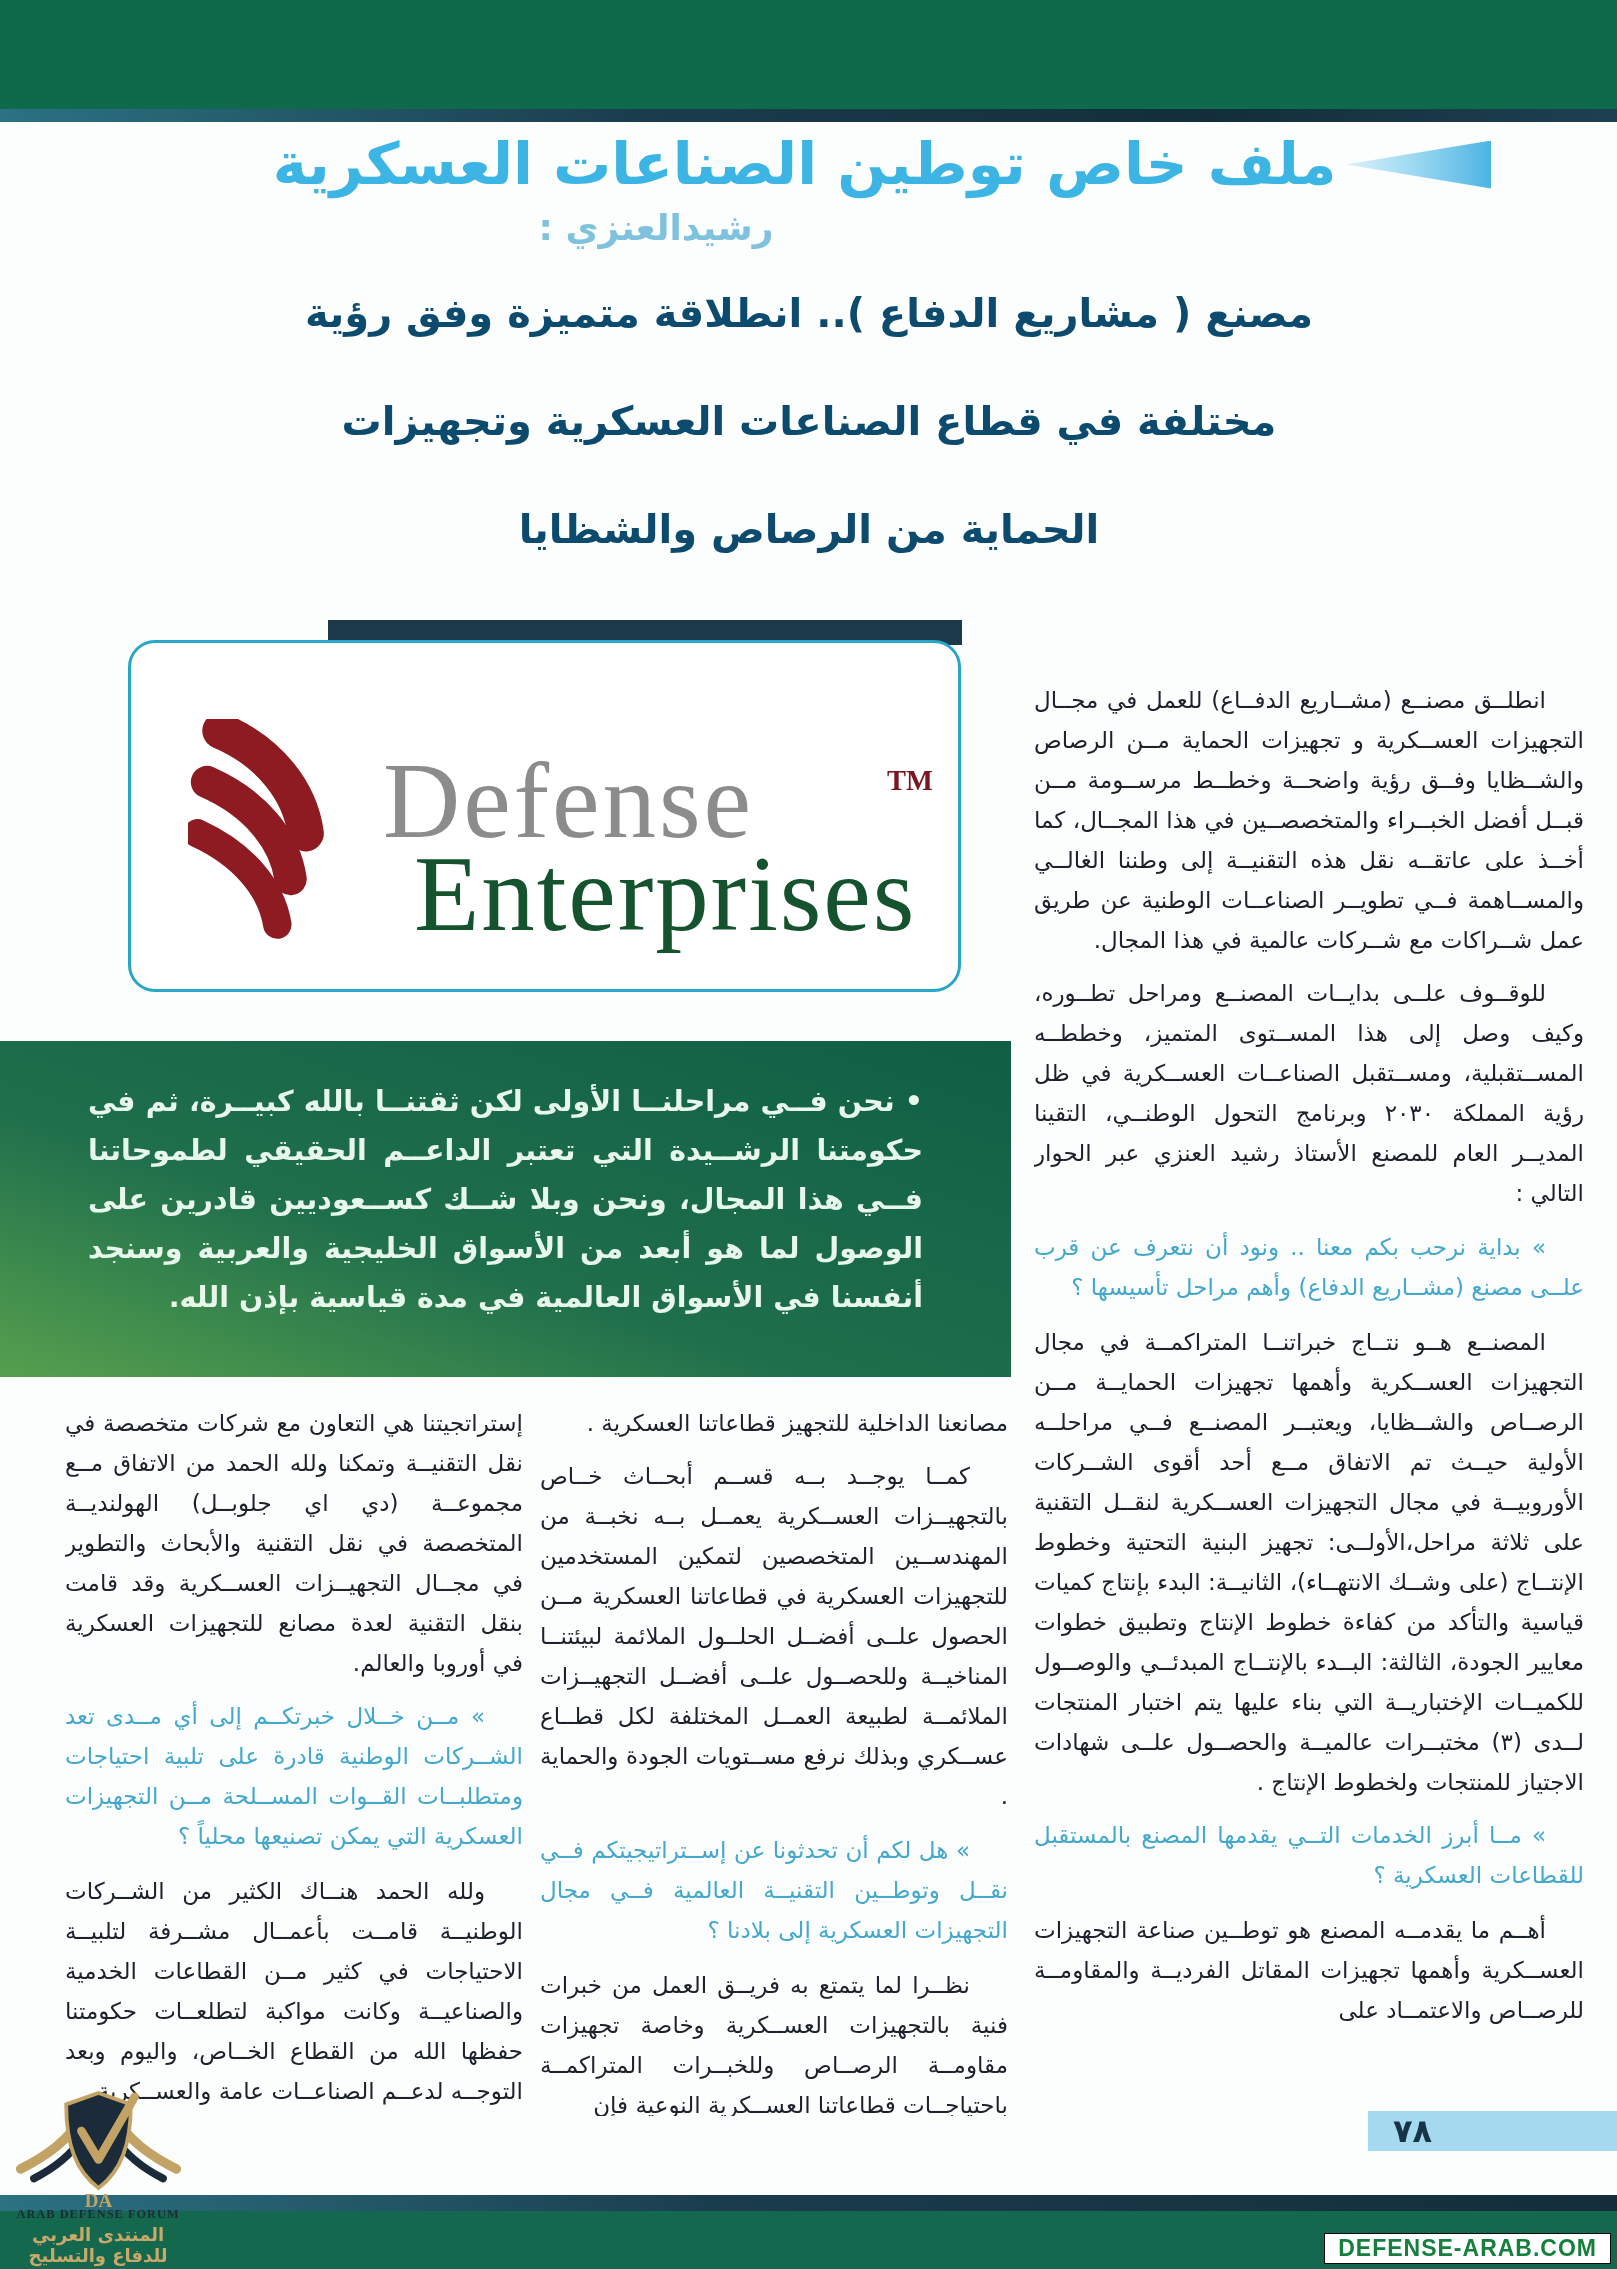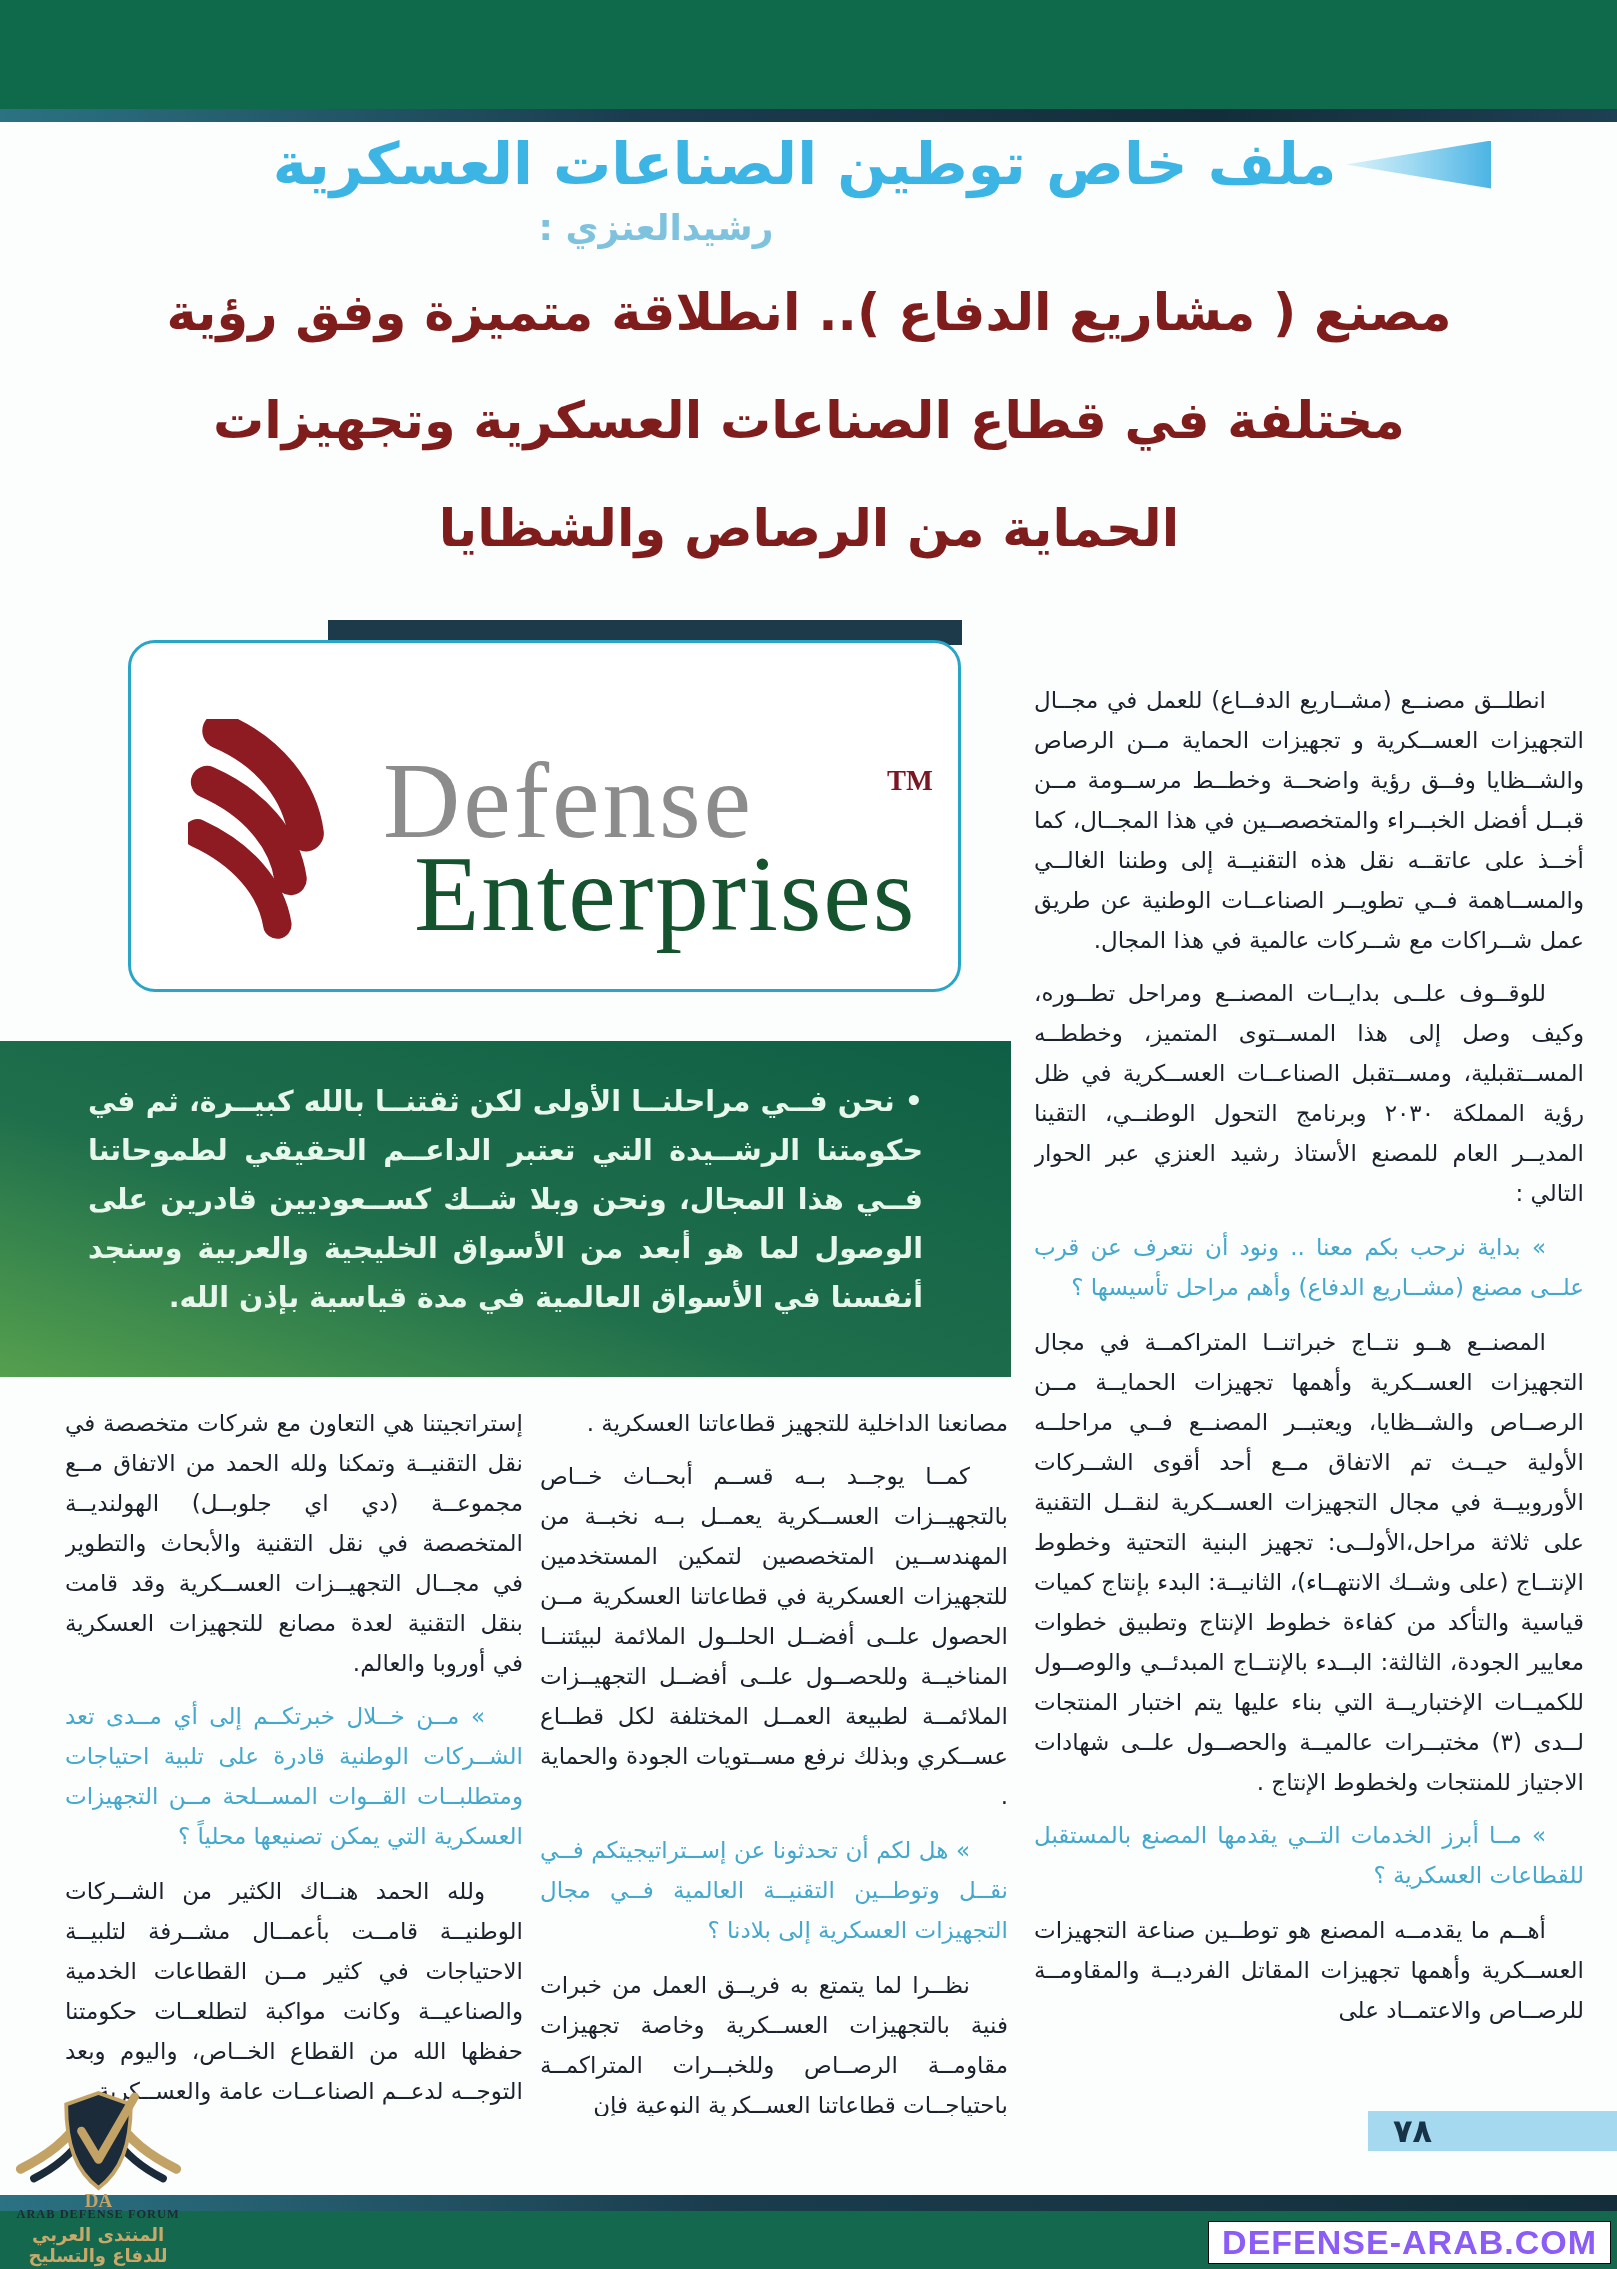--- a/index.html
+++ b/index.html
@@ -15,21 +15,21 @@
   
   .kicker{position:absolute;top:131px;right:127px;display:flex;align-items:center;direction:ltr;}
   .kicker-text{font-size:58px;font-weight:bold;color:#3cb5e5;direction:rtl;line-height:67px;}
   .kicker-wedge{width:145px;height:48px;margin-left:9.5px;
     background:linear-gradient(90deg,#dcf2fb 0%,#9fdaf2 45%,#4db4e4 100%);
     clip-path:polygon(0 50%,100% 0,100% 100%);}
   
   .byline{position:absolute;top:207px;left:0;width:1312px;text-align:center;
     font-size:36px;font-weight:bold;color:#7fc2de;direction:rtl;}
   .headline{position:absolute;top:259px;left:0;width:1618px;text-align:center;
-    font-size:51px;line-height:108px;font-weight:bold;color:#7f1d1d;
+    font-size:40px;line-height:108px;font-weight:bold;color:#0c4a6e;
     direction:rtl;white-space:pre-line;margin:0;}
   
   .accent-bar{position:absolute;left:328px;top:620px;width:634px;height:25px;background:#1c3a4a;}
   .logo-box{position:absolute;left:128px;top:640px;width:827px;height:346px;background:#ffffff;
     border:3.8px solid #29a5c8;border-radius:27px;z-index:2;}
   .wing{position:absolute;left:57px;top:76px;width:190px;height:224px;}
   .brand-word1{position:absolute;left:252px;top:105px;font-family:"Liberation Serif",serif;
     font-size:107px;color:#8c8c8c;letter-spacing:2.9px;line-height:1;}
   .brand-word2{position:absolute;left:283px;top:198px;font-family:"Liberation Serif",serif;
     font-size:107px;color:#14532d;letter-spacing:1.9px;line-height:1;}
@@ -51,22 +51,22 @@
   .col-left{left:65px;top:1403px;width:458px;height:756px;}
   
   .pagenum{position:absolute;left:1368px;top:2111px;width:282px;height:40px;background:#a5d9ef;
     color:#173347;font-weight:bold;font-size:32px;line-height:40px;direction:ltr;
     padding-left:25px;box-sizing:border-box;}
   
   .footstrip{position:absolute;left:0;top:2195px;width:1618px;height:16px;
     background:linear-gradient(90deg,#2b7282 0%,#1a3c4d 45%,#132e3a 100%);}
   .footbar{position:absolute;left:0;top:2211px;width:1618px;height:58px;background:#14684e;}
   .site-box{position:absolute;right:6.7px;bottom:4.8px;background:#ffffff;border:1.9px solid #0a0a0a;
-    padding:1px 13.3px;font-family:"Liberation Sans",sans-serif;font-weight:bold;font-size:34px;
-    color:#8b5cf6;letter-spacing:1px;z-index:6;}
+    padding:1px 13.3px;font-family:"Liberation Sans",sans-serif;font-weight:bold;font-size:23px;
+    color:#15803d;letter-spacing:1px;z-index:6;}
   
   .forum-logo{position:absolute;left:7.6px;top:2089px;width:181px;height:181px;z-index:5;text-align:center;}
   .forum-logo svg{display:block;margin:0 auto;}
   .forum-en{font-family:"Liberation Serif",serif;font-size:12.4px;font-weight:bold;color:#1c2b39;
     letter-spacing:1px;margin-top:-3.8px;}
   .forum-ar{font-size:18px;font-weight:bold;color:#c9a96a;direction:rtl;margin-top:1.9px;}
 </style>
 </head>
 <body>
 

